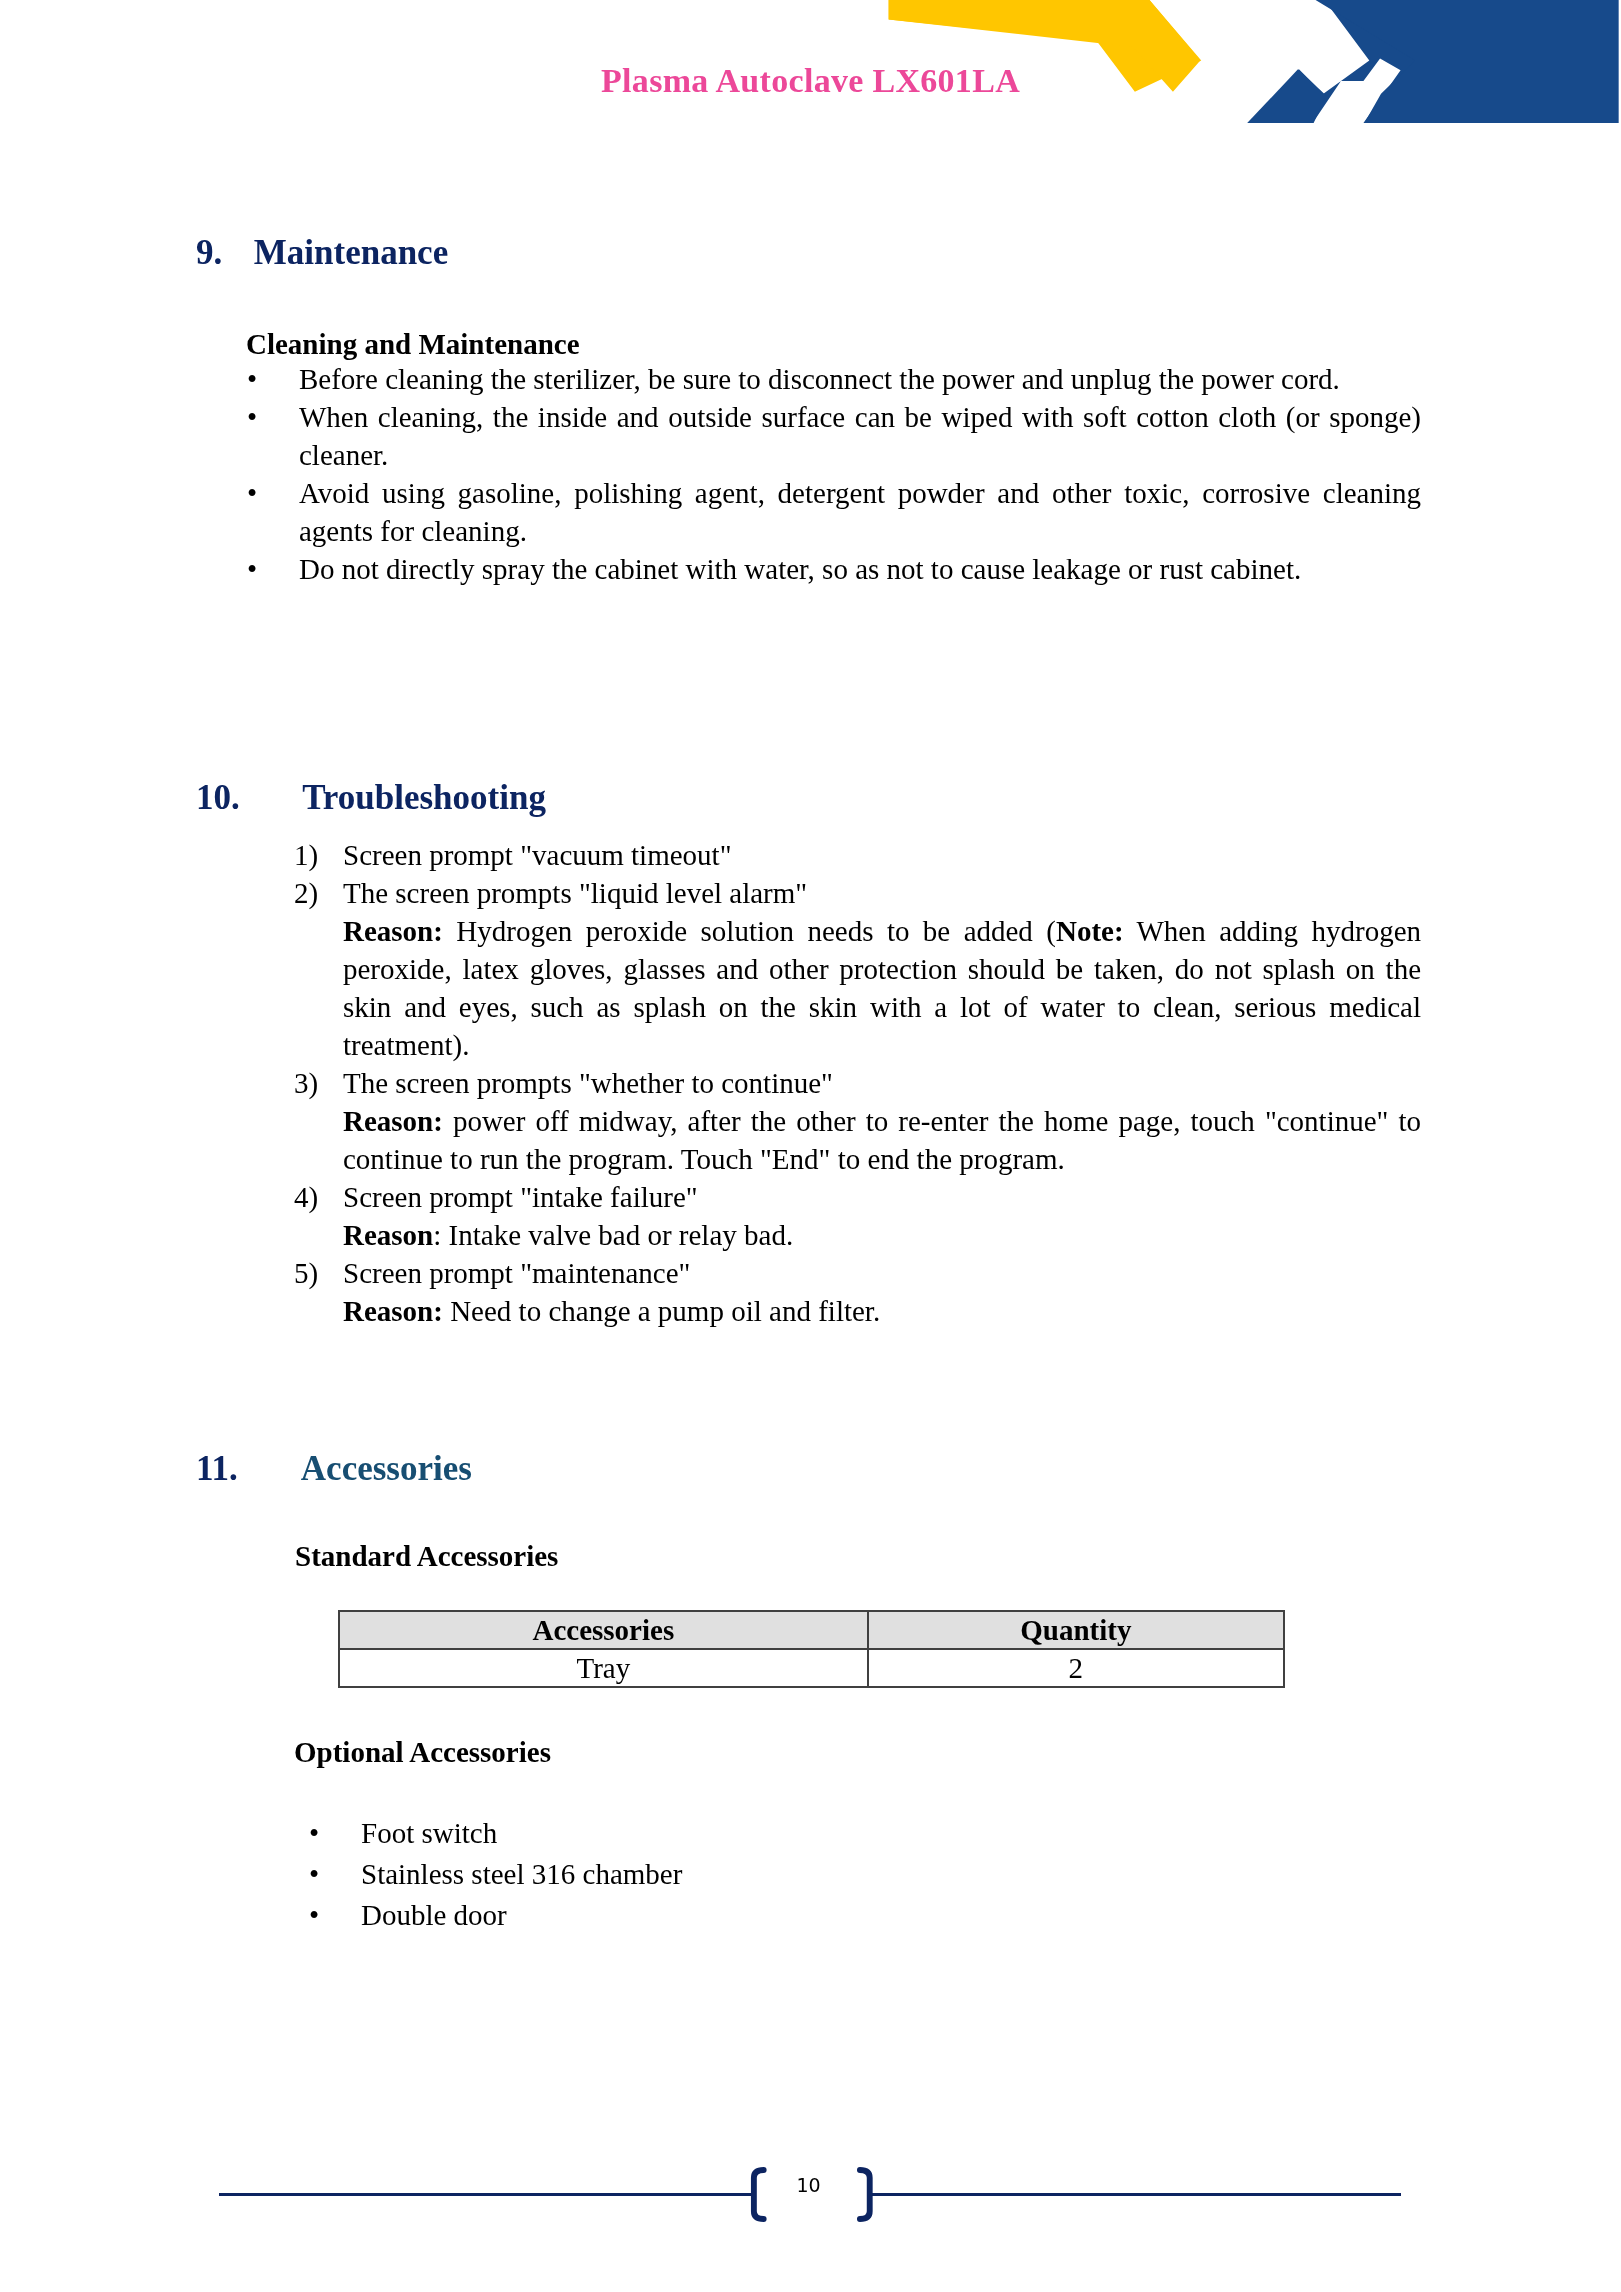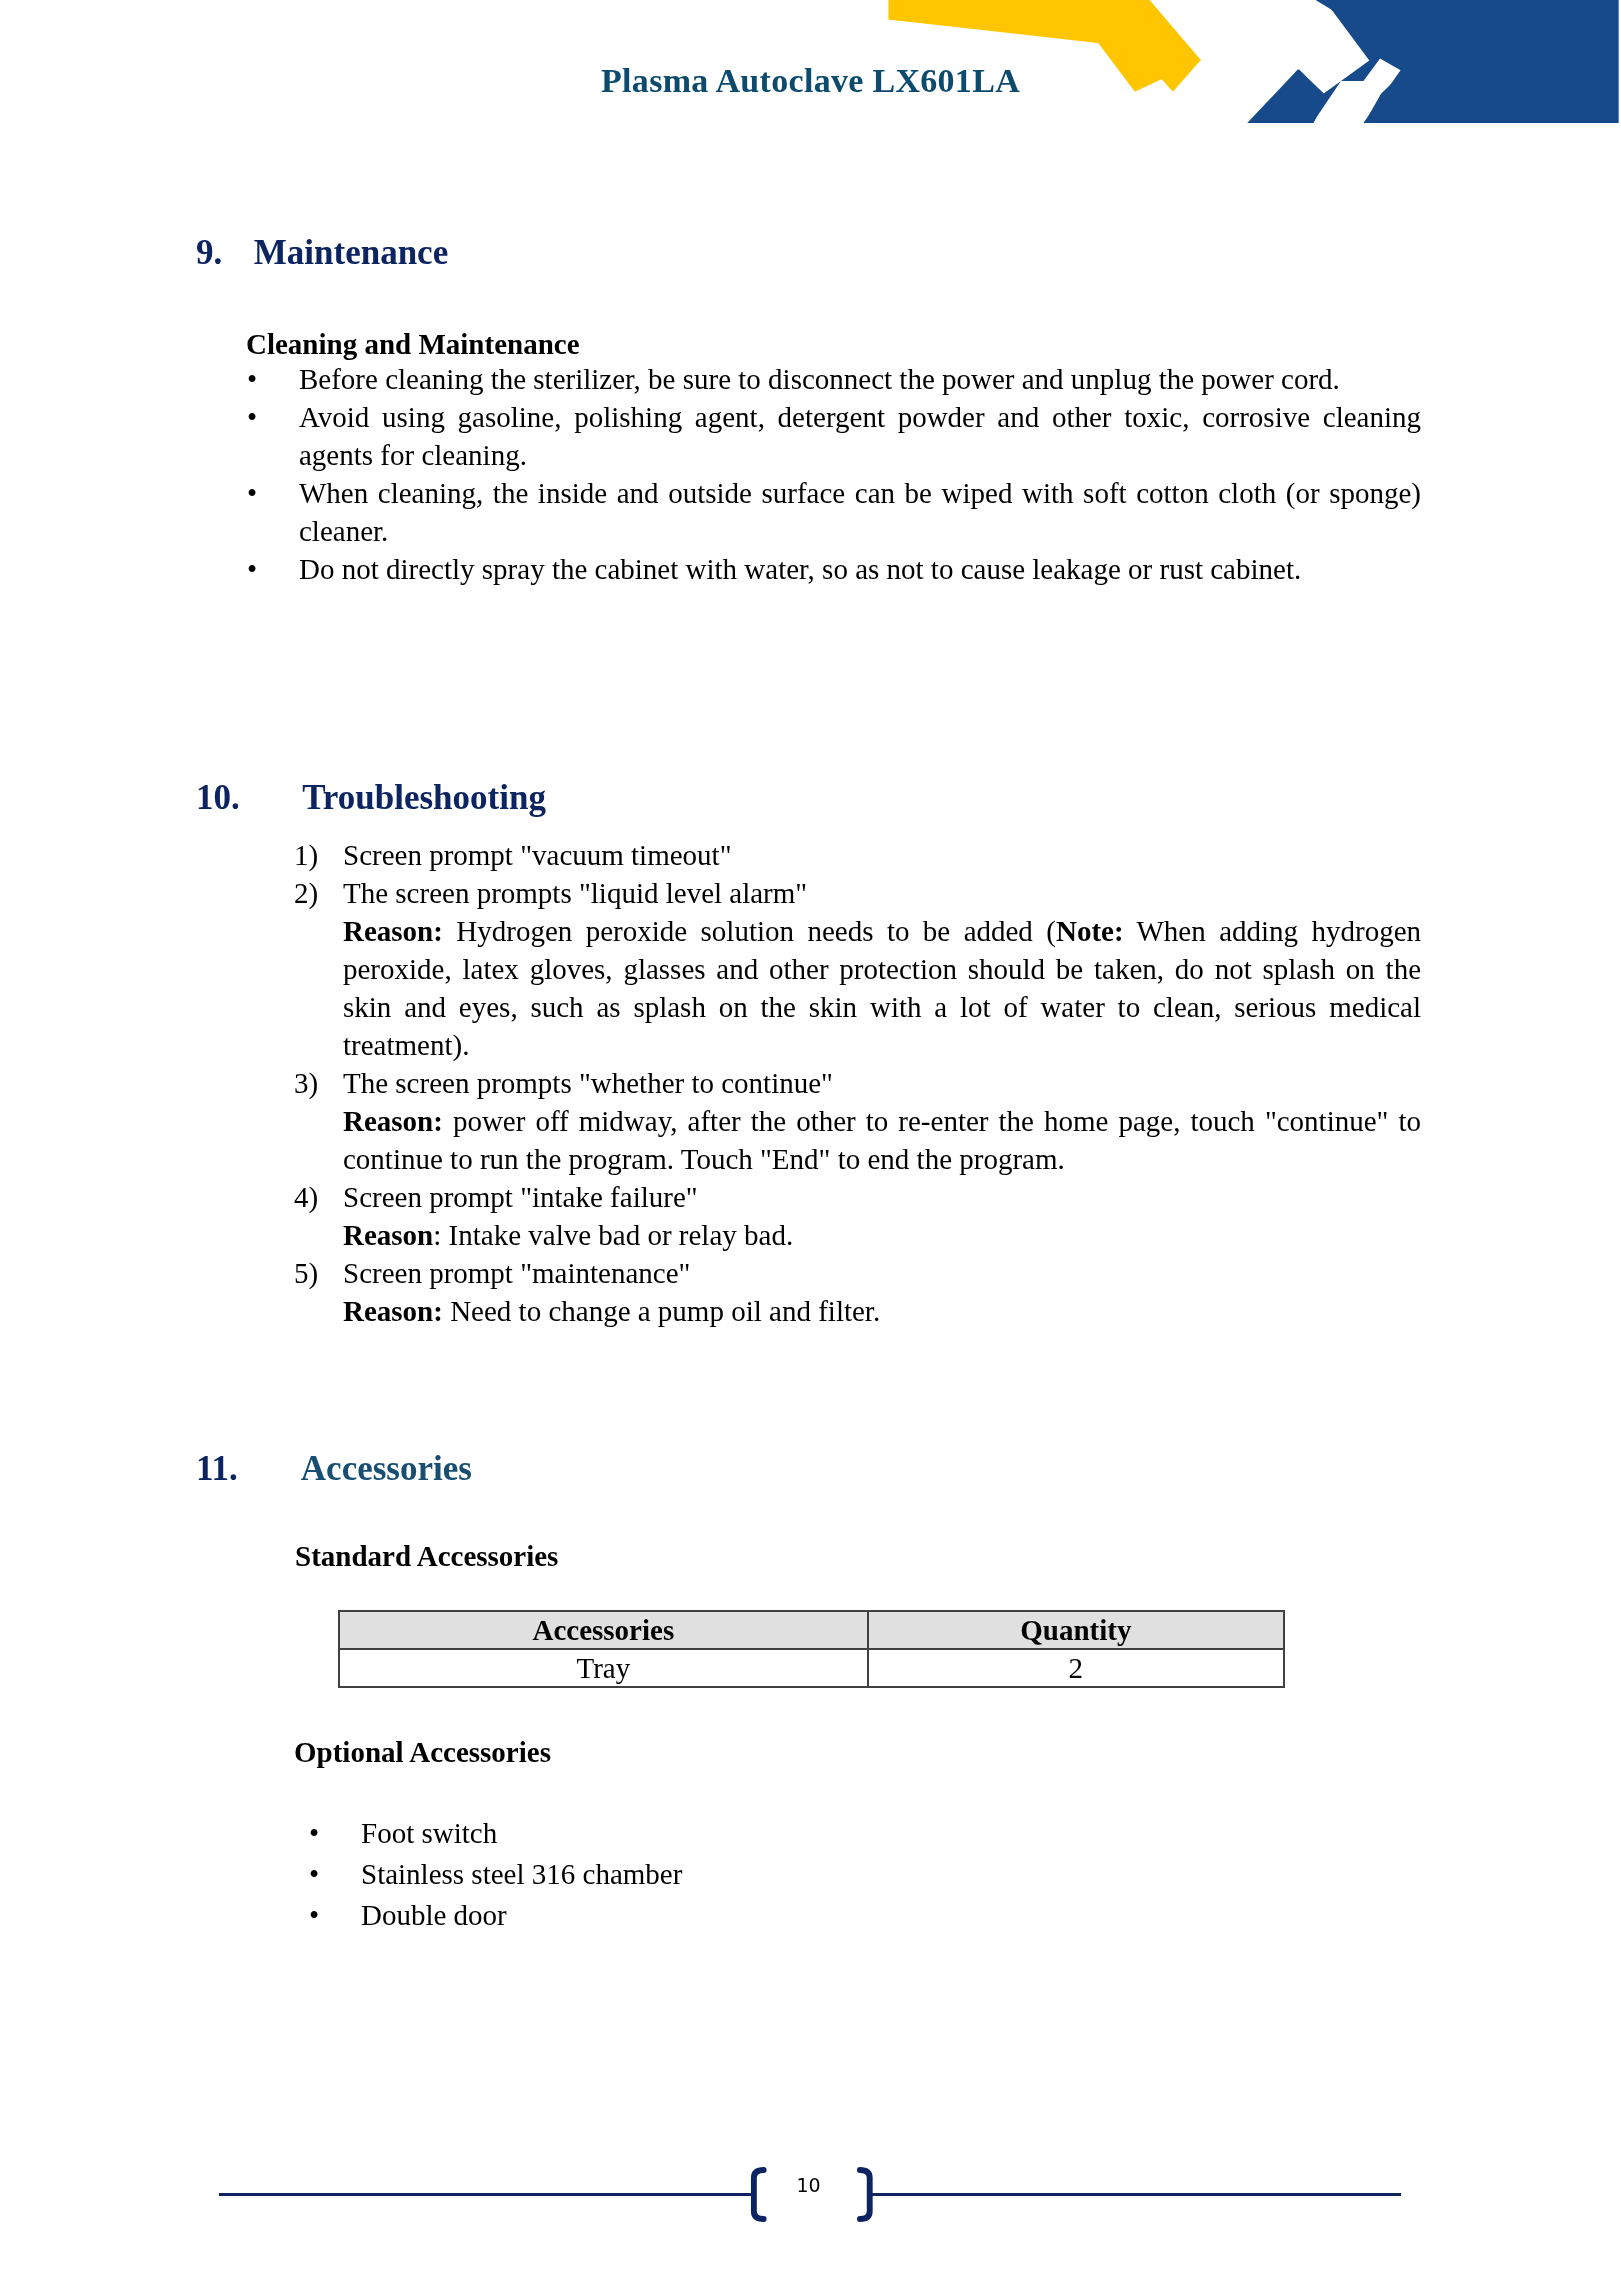--- a/index.html
+++ b/index.html
@@ -1,20 +1,20 @@
 <!DOCTYPE html>
 <html><head>
 <meta charset="utf-8">
 <style>
   html, body { margin: 0; padding: 0; background: #ffffff; }
   body { width: 1621px; height: 2293px; position: relative; overflow: hidden;
          font-family: "Liberation Serif", "DejaVu Serif", serif; color: #000; }
   .banner { position: absolute; left: 0; top: 0; width: 1621px; height: 127px; }
   .doc-title { position: absolute; left: 0; width: 1621px; top: 62px; text-align: center;
-               font-size: 34px; font-weight: bold; color: #0c4a6e; letter-spacing: 0.3px; }
+               font-size: 34px; font-weight: bold; color: #ec4899; letter-spacing: 0.3px; }
   .h1 { position: absolute; font-size: 35px; font-weight: bold; color: #0c2461; }
   .h1 .num { display: inline-block; }
   .h1 .txt-teal { color: #174e72; }
   .h2 { position: absolute; font-size: 29px; font-weight: bold; color: #000; margin-top: 8px; }
   .body-text { font-size: 29px; line-height: 38px; }
   ul.bullets { position: absolute; margin: 0; padding: 0; list-style: none; }
   ul.bullets li { position: relative; padding-left: 54px; text-align: justify; }
   ul.bullets li::before { content: "\2022"; position: absolute; left: 2px; top: 0; font-size: 29px; }
   ol.trouble { position: absolute; margin: 0; padding: 0; list-style: none; }
   ol.trouble li { position: relative; padding-left: 49px; }
@@ -44,22 +44,22 @@
 <div class="doc-title">Plasma Autoclave LX601LA</div>
 
 <div class="h1" style="left:196px; top:233px;">
   <span class="num" style="width:49px;">9.</span>
   <span>Maintenance</span>
 </div>
 <div class="h2" style="left:246px; top:320px;">Cleaning and Maintenance</div>
 
 <ul class="bullets body-text" style="left:245px; top:360px; width:1176px;">
   <li><span>Before cleaning the sterilizer, be sure to disconnect the power and unplug the power cord.</span></li>
+  <li><span>When cleaning, the inside and outside surface can be wiped with soft cotton cloth (or sponge) cleaner.</span></li>
   <li><span>Avoid using gasoline, polishing agent, detergent powder and other toxic, corrosive cleaning agents for cleaning.</span></li>
-  <li><span>When cleaning, the inside and outside surface can be wiped with soft cotton cloth (or sponge) cleaner.</span></li>
   <li><span>Do not directly spray the cabinet with water, so as not to cause leakage or rust cabinet.</span></li>
 </ul>
 
 <div class="h1" style="left:196px; top:734px;margin-top:44px;">
   <span class="num" style="width:98px;">10.</span>
   <span>Troubleshooting</span>
 </div>
 
 <ol class="trouble body-text" style="left:294px; top:836px; width:1127px;">
   <li>

